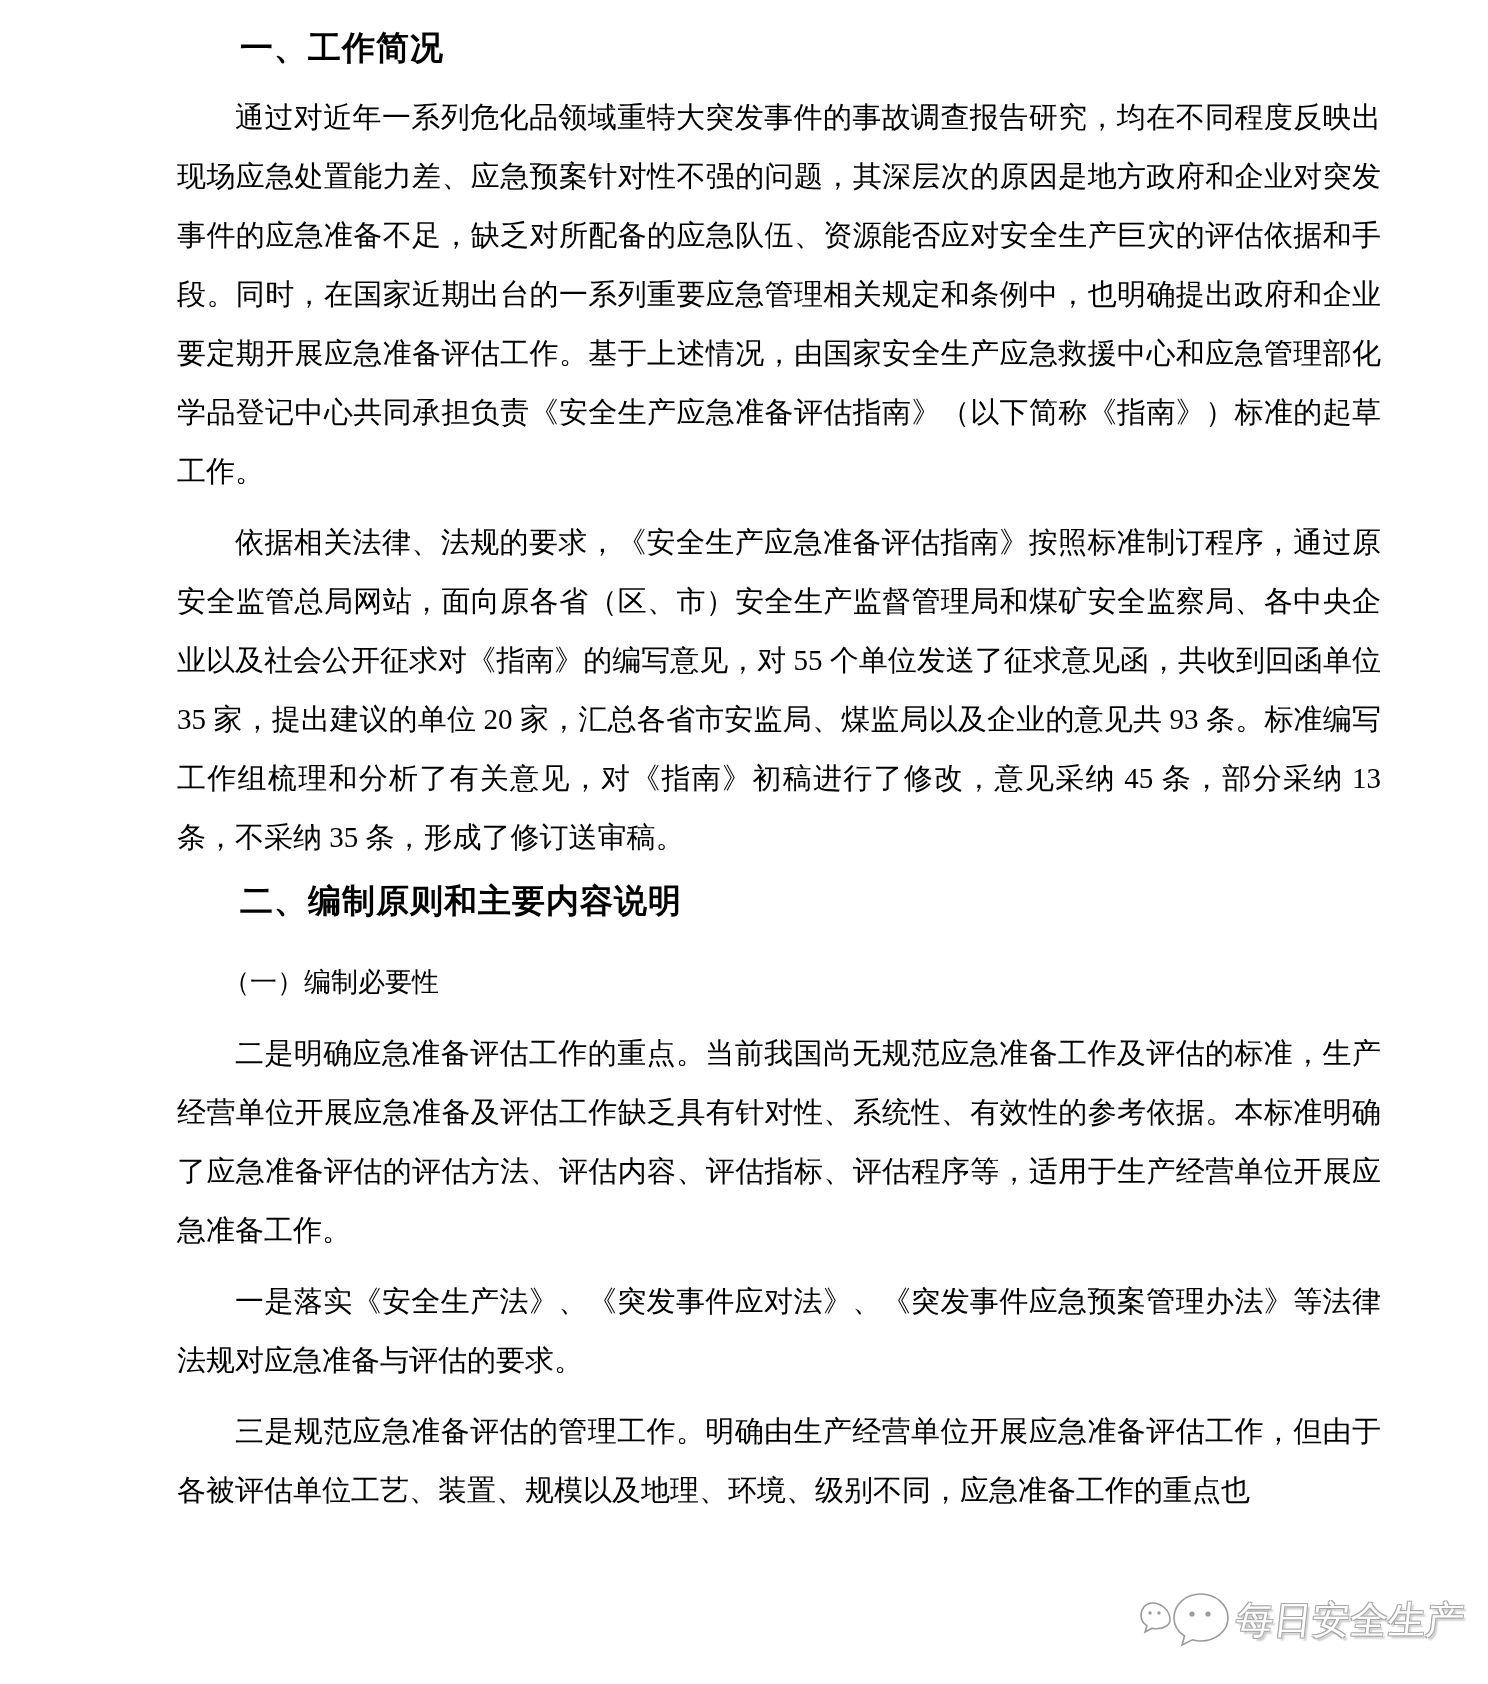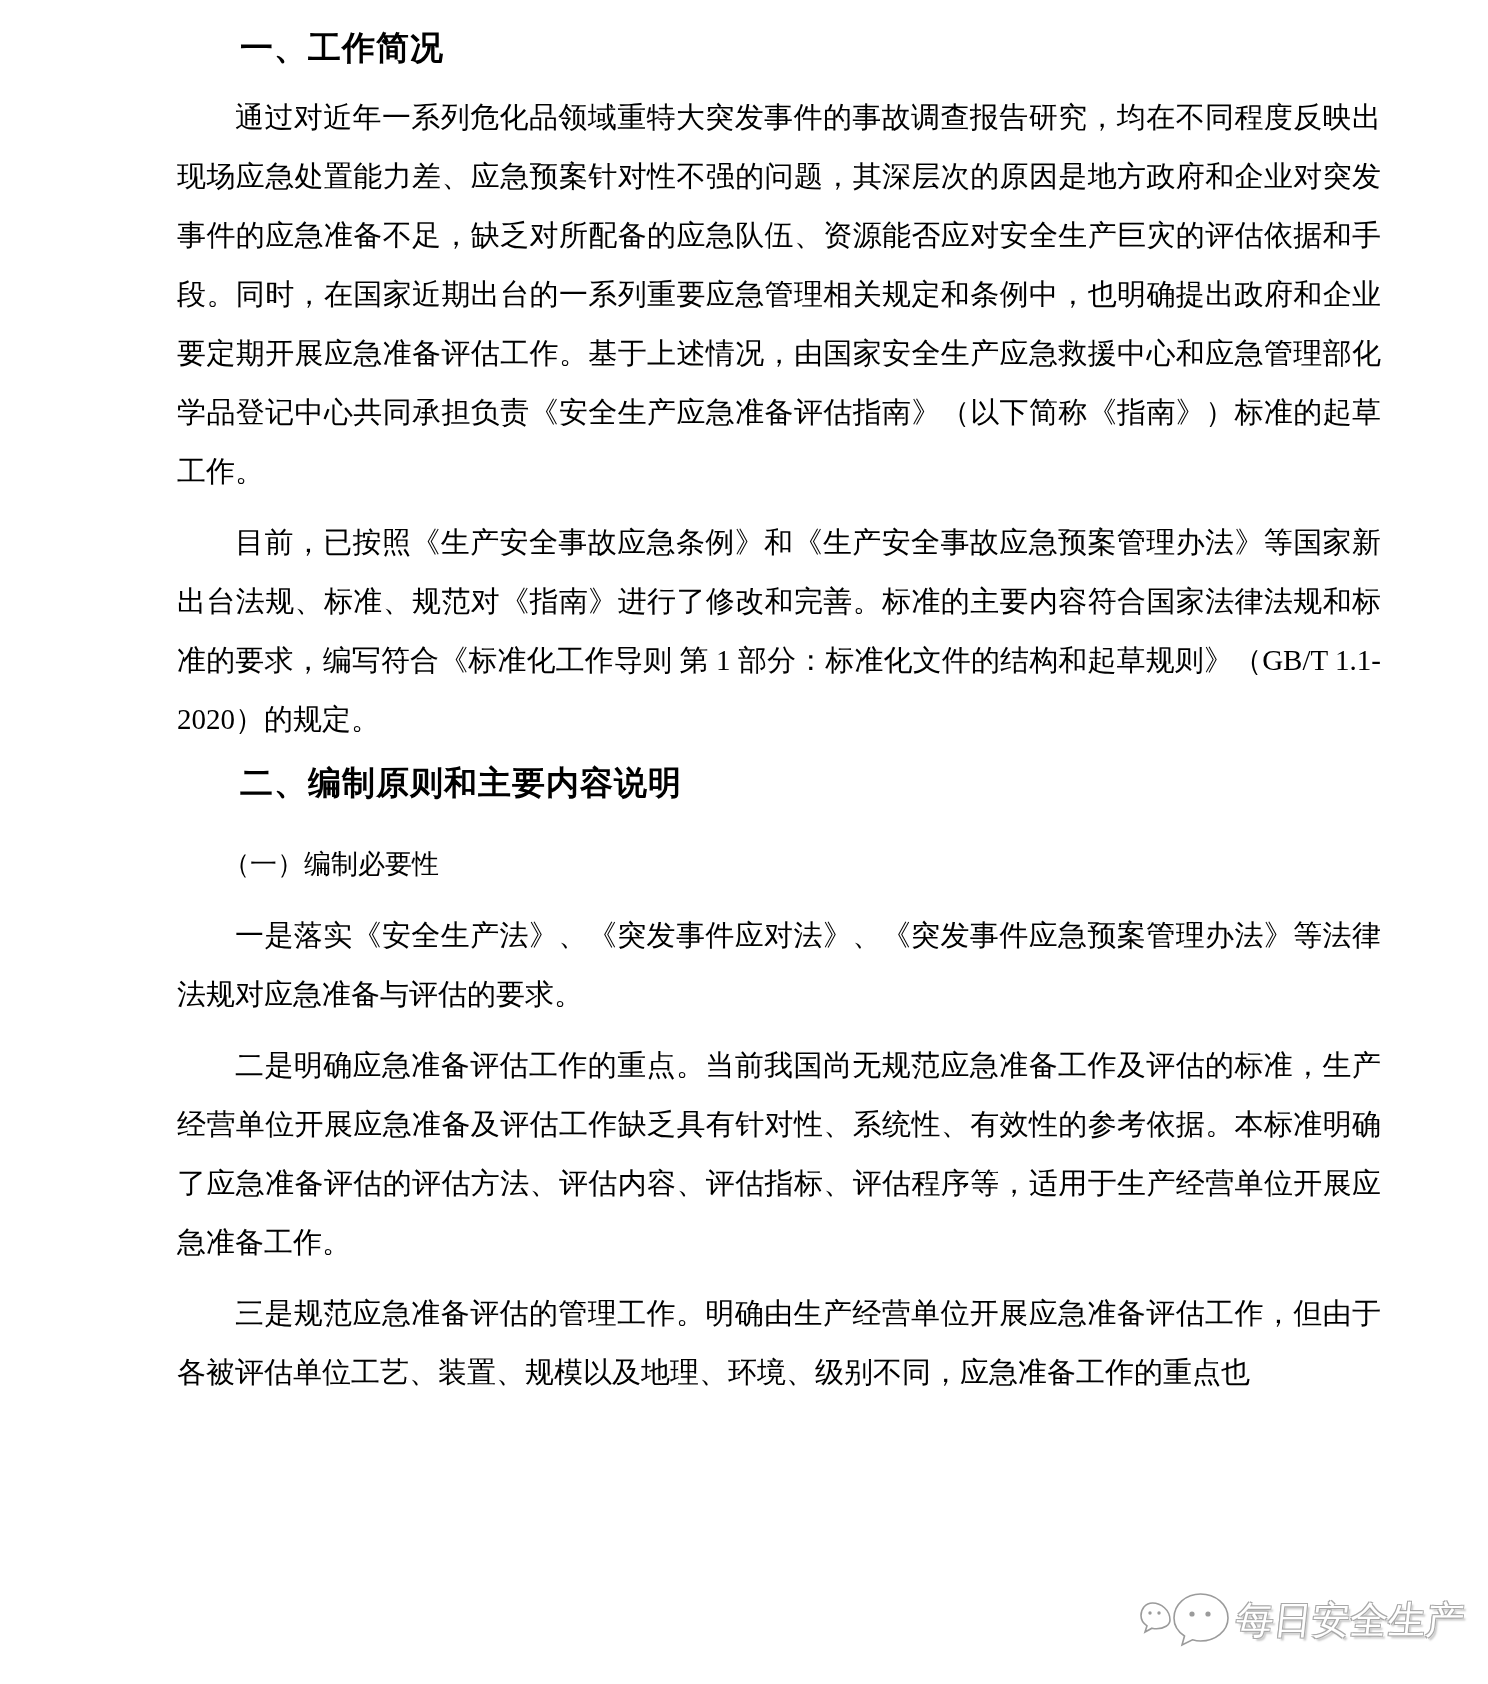--- a/index.html
+++ b/index.html
@@ -80,30 +80,30 @@
 </style>
 </head>
 <body>
 
 <div class="page">
 
   <h1 class="section-heading">一、工作简况</h1>
 
   <p class="body-para">通过对近年一系列危化品领域重特大突发事件的事故调查报告研究，均在不同程度反映出现场应急处置能力差、应急预案针对性不强的问题，其深层次的原因是地方政府和企业对突发事件的应急准备不足，缺乏对所配备的应急队伍、资源能否应对安全生产巨灾的评估依据和手段。同时，在国家近期出台的一系列重要应急管理相关规定和条例中，也明确提出政府和企业要定期开展应急准备评估工作。基于上述情况，由国家安全生产应急救援中心和应急管理部化学品登记中心共同承担负责《安全生产应急准备评估指南》（以下简称《指南》）标准的起草工作。</p>
 
+  <p class="body-para">依据相关法律、法规的要求，《安全生产应急准备评估指南》按照标准制订程序，通过原安全监管总局网站，面向原各省（区、市）安全生产监督管理局和煤矿安全监察局、各中央企业以及社会公开征求对《指南》的编写意见，对 55 个单位发送了征求意见函，共收到回函单位 35 家，提出建议的单位 20 家，汇总各省市安监局、煤监局以及企业的意见共 93 条。标准编写工作组梳理和分析了有关意见，对《指南》初稿进行了修改，意见采纳 45 条，部分采纳 13 条，不采纳 35 条，形成了修订送审稿。</p>
 
-  <p class="body-para">目前，已按照《生产安全事故应急条例》和《生产安全事故应急预案管理办法》等国家新出台法规、标准、规范对《指南》进行了修改和完善。标准的主要内容符合国家法律法规和标准的要求，编写符合《标准化工作导则 第 1 部分：标准化文件的结构和起草规则》（GB/T 1.1-2020）的规定。</p>
 
   <h1 class="section-heading second">二、编制原则和主要内容说明</h1>
 
   <p class="sub-heading">（一）编制必要性</p>
 
+  <p class="body-para">二是明确应急准备评估工作的重点。当前我国尚无规范应急准备工作及评估的标准，生产经营单位开展应急准备及评估工作缺乏具有针对性、系统性、有效性的参考依据。本标准明确了应急准备评估的评估方法、评估内容、评估指标、评估程序等，适用于生产经营单位开展应急准备工作。</p>
+
   <p class="body-para">一是落实《安全生产法》、《突发事件应对法》、《突发事件应急预案管理办法》等法律法规对应急准备与评估的要求。</p>
-
-  <p class="body-para">二是明确应急准备评估工作的重点。当前我国尚无规范应急准备工作及评估的标准，生产经营单位开展应急准备及评估工作缺乏具有针对性、系统性、有效性的参考依据。本标准明确了应急准备评估的评估方法、评估内容、评估指标、评估程序等，适用于生产经营单位开展应急准备工作。</p>
 
   <p class="body-para">三是规范应急准备评估的管理工作。明确由生产经营单位开展应急准备评估工作，但由于各被评估单位工艺、装置、规模以及地理、环境、级别不同，应急准备工作的重点也</p>
 
 </div>
 
 <div class="watermark">
   <svg class="watermark-icon" viewBox="0 0 92 72" xmlns="http://www.w3.org/2000/svg">
 
     <path d="M30 36 C30 26, 21 19, 12.5 19 C5.5 19, 1 25, 1 31.5 C1 36, 3.5 39.5, 7 41.8 L5 48 L12 44.2 C13.5 44.6, 15 44.8, 16.5 44.8 C24 44.8, 30 41, 30 36 Z" fill="#ffffff" stroke="#9b9b9b" stroke-width="1.6"></path>
     <circle cx="10" cy="29" r="1.7" fill="#9b9b9b"></circle>

